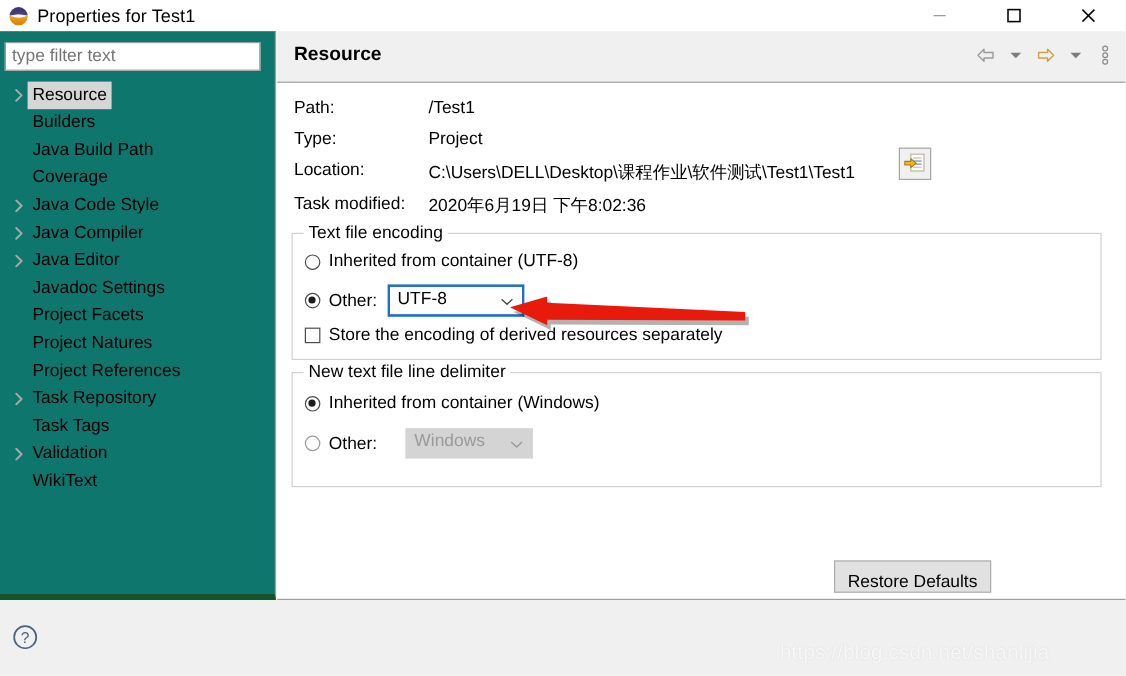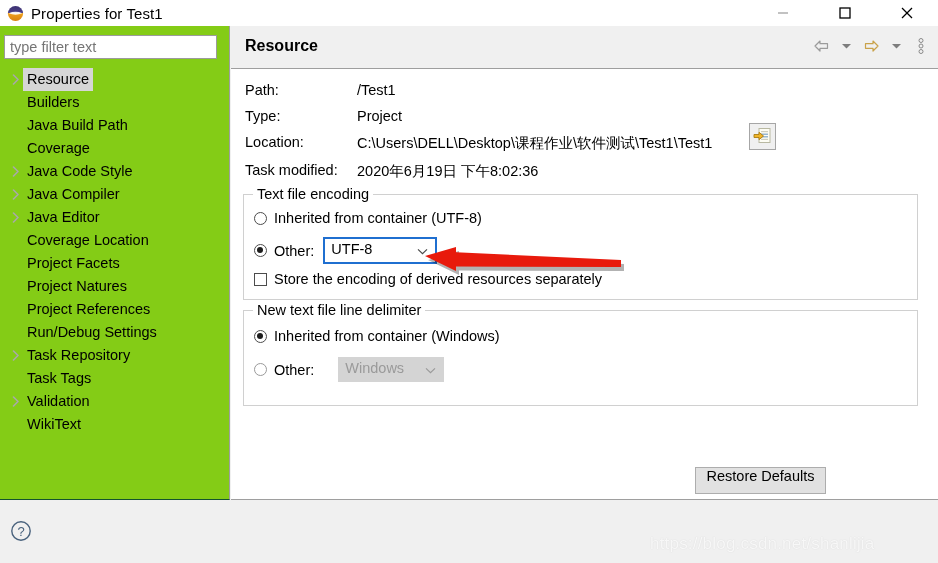--- a/index.html
+++ b/index.html
@@ -39,23 +39,23 @@
     display: flex; align-items: center; justify-content: center;
   }
   #btn-min  { right: 132px; }
   #btn-max  { right: 70px; }
   #btn-close{ right: 8px; }
 
   
   #leftpanel {
     position: absolute; left: 0; top: 26px;
     width: 230px; height: 474px;
-    background: #84cc16;
+    background: #0f766e;
     border-right: 1px solid #9e9e9e;
-    border-bottom: 1px solid #14532d;
+    border-bottom: 5px solid #14532d;
   }
   #filter-input {
     position: absolute; left: 4px; top: 9px;
     width: 213px; height: 24px;
     background: #fff;
     border: 1px solid #9b9b9b;
     font-family: "Liberation Sans", sans-serif;
     font-size: 14.5px;
     color: #6d6d6d;
     padding: 0 5px;
@@ -192,21 +192,21 @@
   }
 
   
   .btn {
     position: absolute;
     background: #e1e1e1;
     border: 1px solid #adadad;
     font-family: "Liberation Sans", sans-serif;
     font-size: 14.5px;
     color: #000;
-    display: flex; align-items: flex-start; justify-content: center;
+    display: flex; align-items: flex-end; justify-content: center;
     white-space: nowrap;
   }
 
   #bottombar {
     position: absolute; left: 0; top: 501px;
     width: 938px; height: 62px;
     background: #f0f0f0;
   }
   #help-icon {
     position: absolute; left: 9px; top: 18px;
@@ -313,37 +313,33 @@
         <div class="tnode">
           <span class="tarrow">
             <svg width="8" height="11" viewBox="0 0 8 11">
               <path d="M1.5 1 L6 5.5 L1.5 10" fill="none" stroke="#a9a9a9" stroke-width="1.6" stroke-linecap="round" stroke-linejoin="round"></path>
             </svg>
           </span>
           <span class="tlabel">Java Editor</span>
         </div>
         <div class="tnode">
           <span class="tarrow"></span>
-          <span class="tlabel">Coverage Location</span>
+          <span class="tlabel">Javadoc Settings</span>
         </div>
         <div class="tnode">
           <span class="tarrow"></span>
           <span class="tlabel">Project Facets</span>
         </div>
         <div class="tnode">
           <span class="tarrow"></span>
           <span class="tlabel">Project Natures</span>
         </div>
         <div class="tnode">
           <span class="tarrow"></span>
           <span class="tlabel">Project References</span>
-        </div>
-        <div class="tnode">
-          <span class="tarrow"></span>
-          <span class="tlabel">Run/Debug Settings</span>
         </div>
         <div class="tnode">
           <span class="tarrow">
             <svg width="8" height="11" viewBox="0 0 8 11">
               <path d="M1.5 1 L6 5.5 L1.5 10" fill="none" stroke="#a9a9a9" stroke-width="1.6" stroke-linecap="round" stroke-linejoin="round"></path>
             </svg>
           </span>
           <span class="tlabel">Task Repository</span>
         </div>
         <div class="tnode">

